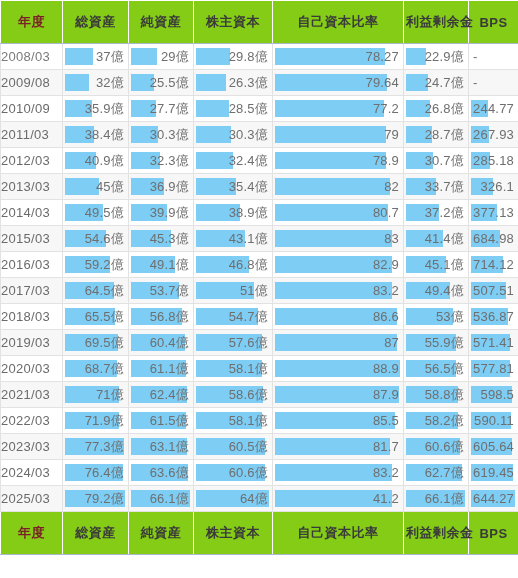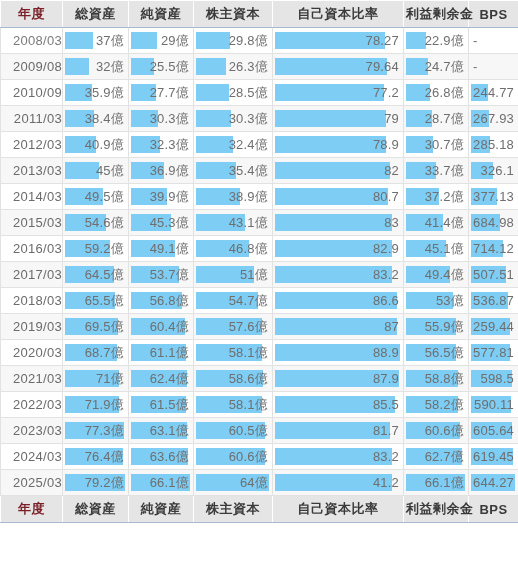--- a/index.html
+++ b/index.html
@@ -21,27 +21,27 @@
   #fin-table col.c-year  { width: 62px; }
   #fin-table col.c-ta    { width: 66px; }
   #fin-table col.c-na    { width: 65px; }
   #fin-table col.c-se    { width: 79px; }
   #fin-table col.c-er    { width: 131px; }
   #fin-table col.c-re    { width: 65px; }
   #fin-table col.c-bps   { width: 50px; }
 
   #fin-table thead th,
   #fin-table tfoot th {
-    background: #e5e5e5;
+    background: #84cc16;
     color: #3a3a3a;
     font-size: 13px;
     font-weight: bold;
     text-align: center;
     height: 26px;
-    padding: 0 2px;
+    padding: 8px 2px;
     border: 1px solid #ffffff;
     border-bottom: 1px solid #a8b8cf;
     white-space: nowrap;
     letter-spacing: 0.5px;
   }
   #fin-table thead th.year-head,
   #fin-table tfoot th.year-head {
     color: #7b1f28;
   }
   #fin-table tbody td {
@@ -52,21 +52,21 @@
     color: #6b6b6b;
     vertical-align: middle;
     position: relative;
     overflow: hidden;
     background: #ffffff;
   }
   #fin-table tbody tr.alt td {
     background: #f7f7f7;
   }
   td.year-cell {
-    text-align: right;
+    text-align: left;
     color: #8c9bb5;
     font-size: 13px;
     letter-spacing: 0.3px;
   }
   #fin-table tbody tr:first-child td.year-cell {
     color: #7a7a7a;
   }
   .cellwrap {
     position: relative;
     height: 25px;
@@ -575,21 +575,21 @@
         </td>
         <td>
           <div class="cellwrap">
             <div class="bar" style="width: 50px;"></div>
             <span class="val">55.9億</span>
           </div>
         </td>
         <td>
           <div class="cellwrap">
             <div class="bar" style="width: 39px;"></div>
-            <span class="val">259.44</span>
+            <span class="val">571.41</span>
           </div>
         </td>
       </tr>
       <tr>
         <td class="year-cell">2020/03</td>
         <td>
           <div class="cellwrap">
             <div class="bar" style="width: 52px;"></div>
             <span class="val">68.7億</span>
           </div>

